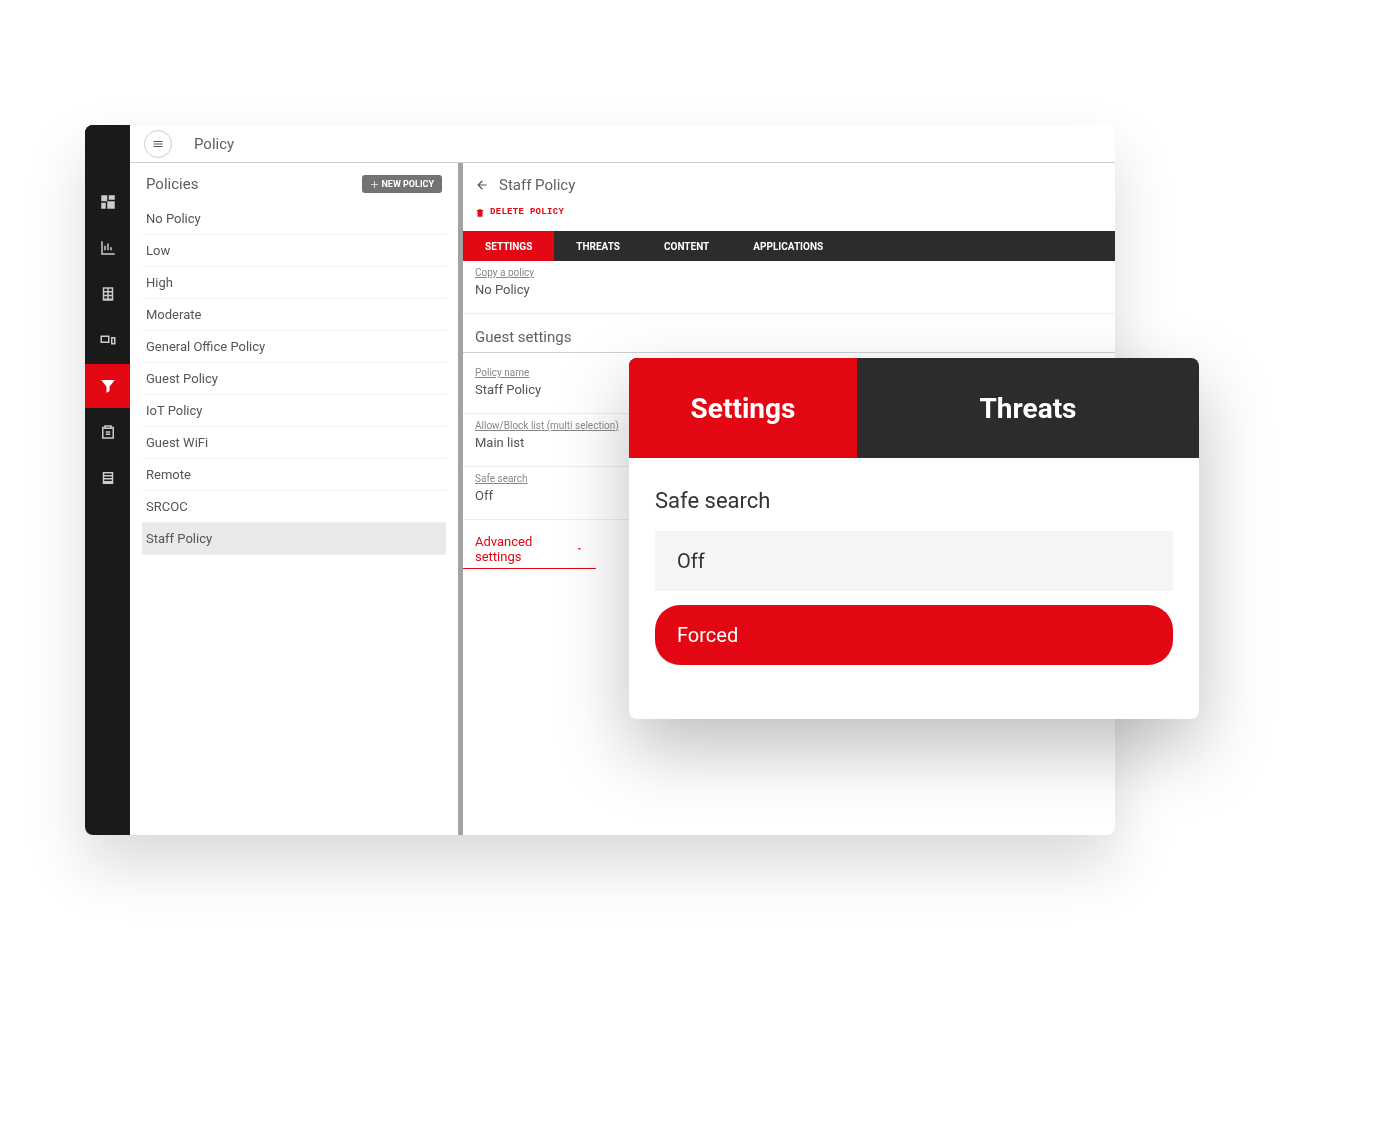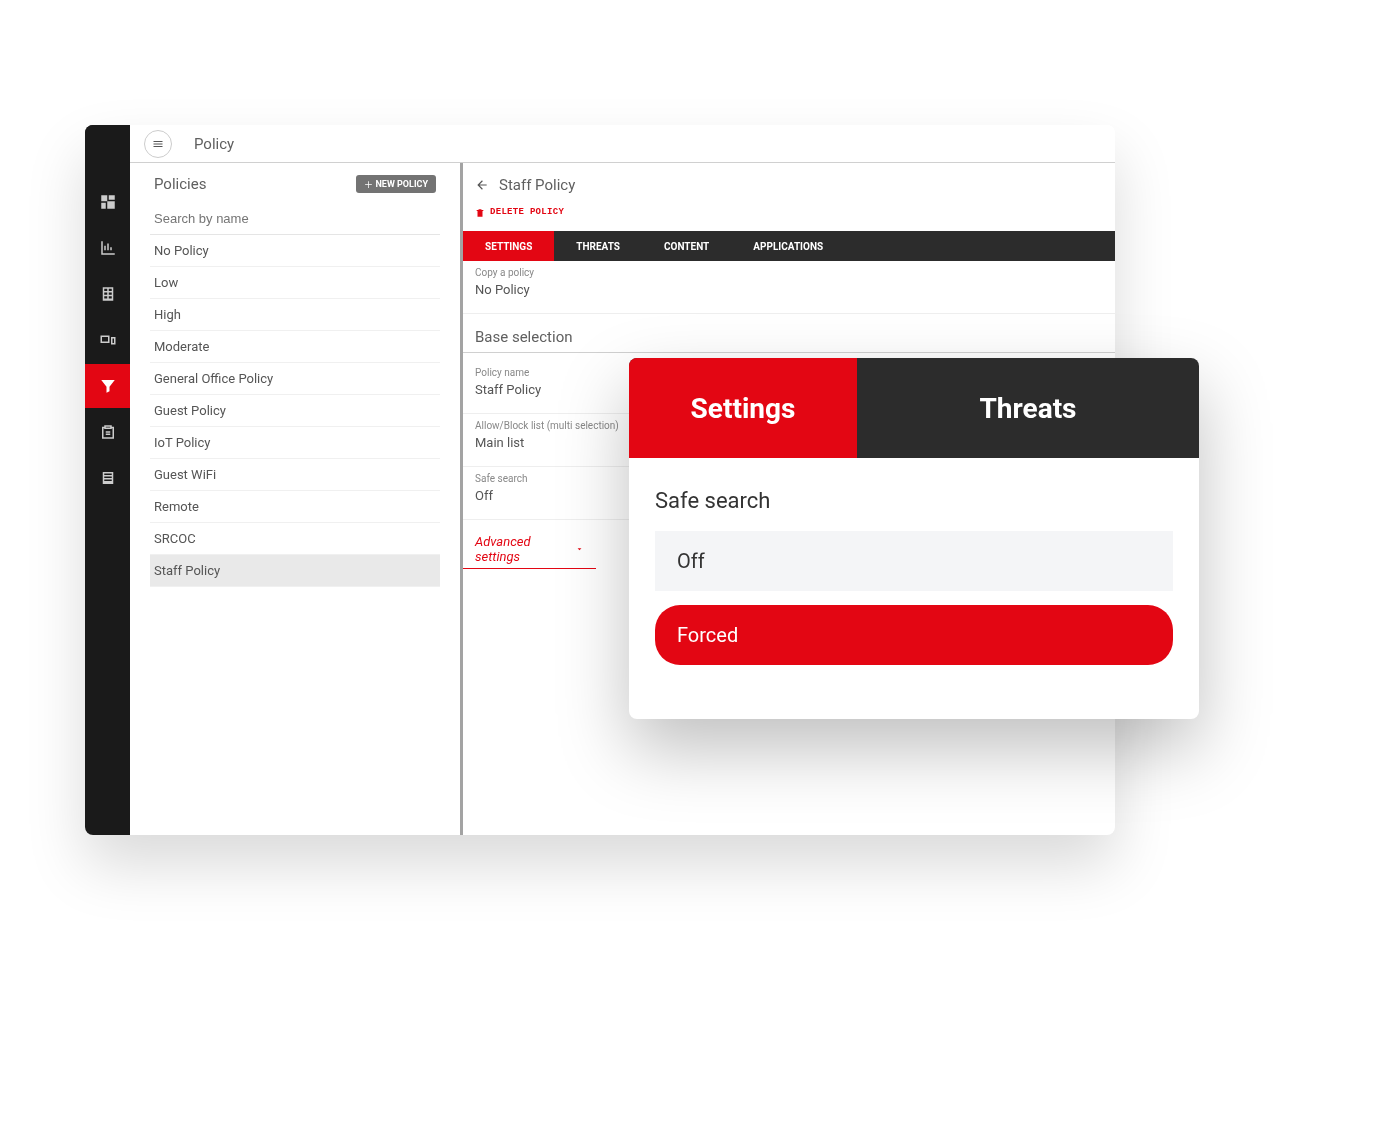--- a/index.html
+++ b/index.html
@@ -10,44 +10,44 @@
 .nav-icon.active { background: #e30613; color: #fff; }
 .nav-icon svg { width: 18px; height: 18px; fill: currentColor; }
 .logo-area { position: absolute; left: 0; top: 0; width: 45px; height: 38px; background: #1a1a1a; display: flex; flex-direction: column; align-items: center; justify-content: center; overflow: hidden; }
 .logo-text { color: #fff; font-size: 14px; font-weight: 700; line-height: 1; white-space: nowrap; }
 .logo-dns { background: #e30613; color: #fff; font-size: 11px; font-weight: 800; padding: 2px 5px; margin-top: 2px; border-radius: 2px; line-height: 1; }
 .header-bar { position: absolute; left: 45px; top: 0; right: 0; height: 38px; background: #fff; border-bottom: 1px solid #d0d0d0; display: flex; align-items: center; padding-left: 14px; }
 .hamburger-btn { width: 28px; height: 28px; border: 1px solid #ccc; border-radius: 50%; display: flex; align-items: center; justify-content: center; cursor: pointer; }
 .hamburger-btn svg { width: 12px; height: 12px; fill: #555; }
 .page-title { color: #606060; font-size: 15px; margin-left: 22px; font-weight: 400; }
 .content-area { position: absolute; left: 45px; top: 38px; right: 0; bottom: 0; display: flex; }
-.policies-panel { width: 333px; border-right: 3px solid #a3a3a3; padding: 12px 20px; }
+.policies-panel { width: 333px; border-right: 5px solid #a3a3a3; padding: 12px 12px; }
 .policies-header { display: flex; justify-content: space-between; align-items: center; padding: 0 4px 10px 4px; }
 .policies-title { color: #606060; font-size: 15px; font-weight: 400; }
 .new-policy-btn { background: #737373; color: #fff; font-size: 9px; font-weight: 700; padding: 4px 8px; border-radius: 3px; display: flex; align-items: center; gap: 3px; cursor: pointer; }
 .new-policy-btn svg { width: 9px; height: 9px; fill: #fff; }
 .search-field { width: 100%; border: none; border-bottom: 1px solid #e5e5e5; padding: 8px 4px; font-size: 13px; color: #888; outline: none; }
 .policy-list-item { padding: 8px 4px; font-size: 13px; color: #555; border-bottom: 1px solid #f0f0f0; cursor: pointer; }
 .policy-list-item.selected { background: #e9e9e9; }
 .detail-panel { flex: 1; padding: 12px 0 0 0; position: relative; }
 .detail-header { display: flex; align-items: center; padding: 0 12px 8px 12px; }
 .back-arrow { width: 20px; height: 20px; display: flex; align-items: center; cursor: pointer; }
 .back-arrow svg { width: 14px; height: 14px; fill: #555; }
 .detail-title { color: #606060; font-size: 15px; margin-left: 4px; }
 .delete-row { display: flex; align-items: flex-start; gap: 5px; padding: 4px 12px 12px 12px; cursor: pointer; font-family: Liberation Mono, monospace; }
 .delete-row svg { width: 10px; height: 12px; fill: #e30613; }
 .delete-text { color: #e30613; font-size: 9px; font-weight: 700; letter-spacing: 0.3px; }
 .tab-bar { background: #2c2c2c; display: flex; height: 30px; }
 .tab { padding: 0 22px; height: 100%; display: flex; align-items: center; color: #fff; font-size: 10px; font-weight: 700; cursor: pointer; }
 .tab.active { background: #e30613; }
-.field-label { color: #888; font-size: 10px; margin-bottom: 4px; }
+.field-label { color: #888; font-size: 10px; margin-bottom: 4px; text-decoration: underline; }
 .field-value { color: #555; font-size: 13px; padding-bottom: 6px; }
 .section-title { color: #606060; font-size: 15px; padding: 14px 12px 6px 12px; border-bottom: 1px solid #d0d0d0; margin-bottom: 8px; }
 .field-block { padding: 6px 12px 10px 12px; border-bottom: 1px solid #eee; }
-.advanced-row { color: #e30613; font-size: 13px; padding: 14px 12px 4px 12px; border-bottom: 1px solid #e30613; display: inline-flex; align-items: center; gap: 6px; cursor: pointer; margin-left: 0; width: 133px; font-style: italic; }
+.advanced-row { color: #e30613; font-size: 13px; padding: 14px 12px 4px 12px; border-bottom: 1px solid #e30613; display: inline-flex; align-items: center; gap: 6px; cursor: pointer; margin-left: 0; width: 133px; }
 .advanced-row svg { width: 10px; height: 10px; fill: #e30613; }
 .popup-card { position: absolute; left: 629px; top: 358px; width: 570px; background: #fff; border-radius: 8px; box-shadow: 0 30px 70px rgba(0,0,0,0.25); overflow: hidden; }
 .popup-tabs { display: flex; height: 100px; background: #2c2c2c; }
 .popup-tab { flex: 0 0 228px; display: flex; align-items: center; justify-content: center; color: #fff; font-size: 28px; font-weight: 700; cursor: pointer; }
 .popup-tab.active { background: #e30613; }
 .popup-tab.rest { flex: 1; }
 .popup-body { padding: 30px 26px 40px 26px; }
 .popup-label { color: #333; font-size: 22px; font-weight: 400; margin-bottom: 18px; }
 .option-row { padding: 18px 22px; font-size: 20px; margin-bottom: 14px; cursor: pointer; }
 .option-row.unselected { background: #f4f5f7; color: #333; }
@@ -118,21 +118,20 @@
     <div class="policies-panel">
       <div class="policies-header">
         <span class="policies-title">Policies</span>
         <div class="new-policy-btn">
           <svg viewBox="0 0 24 24">
               <path d="M11 3h2v8h8v2h-8v8h-2v-8H3v-2h8V3z"></path>
             </svg>
           <span>NEW POLICY</span>
         </div>
       </div>
-      <input class="search-field" placeholder="Search by name" style="">
       <div class="policy-list-item">No Policy</div>
       <div class="policy-list-item">Low</div>
       <div class="policy-list-item">High</div>
       <div class="policy-list-item">Moderate</div>
       <div class="policy-list-item">General Office Policy</div>
       <div class="policy-list-item">Guest Policy</div>
       <div class="policy-list-item">IoT Policy</div>
       <div class="policy-list-item">Guest WiFi</div>
       <div class="policy-list-item">Remote</div>
       <div class="policy-list-item">SRCOC</div>
@@ -157,21 +156,21 @@
       <div class="tab-bar">
         <div class="tab active">SETTINGS</div>
         <div class="tab">THREATS</div>
         <div class="tab">CONTENT</div>
         <div class="tab">APPLICATIONS</div>
       </div>
       <div class="field-block">
         <div class="field-label">Copy a policy</div>
         <div class="field-value">No Policy</div>
       </div>
-      <div class="section-title">Base selection</div>
+      <div class="section-title">Guest settings</div>
       <div class="field-block">
         <div class="field-label">Policy name</div>
         <div class="field-value">Staff Policy</div>
       </div>
       <div class="field-block">
         <div class="field-label">Allow/Block list (multi selection)</div>
         <div class="field-value">Main list</div>
       </div>
       <div class="field-block">
         <div class="field-label">Safe search</div>

